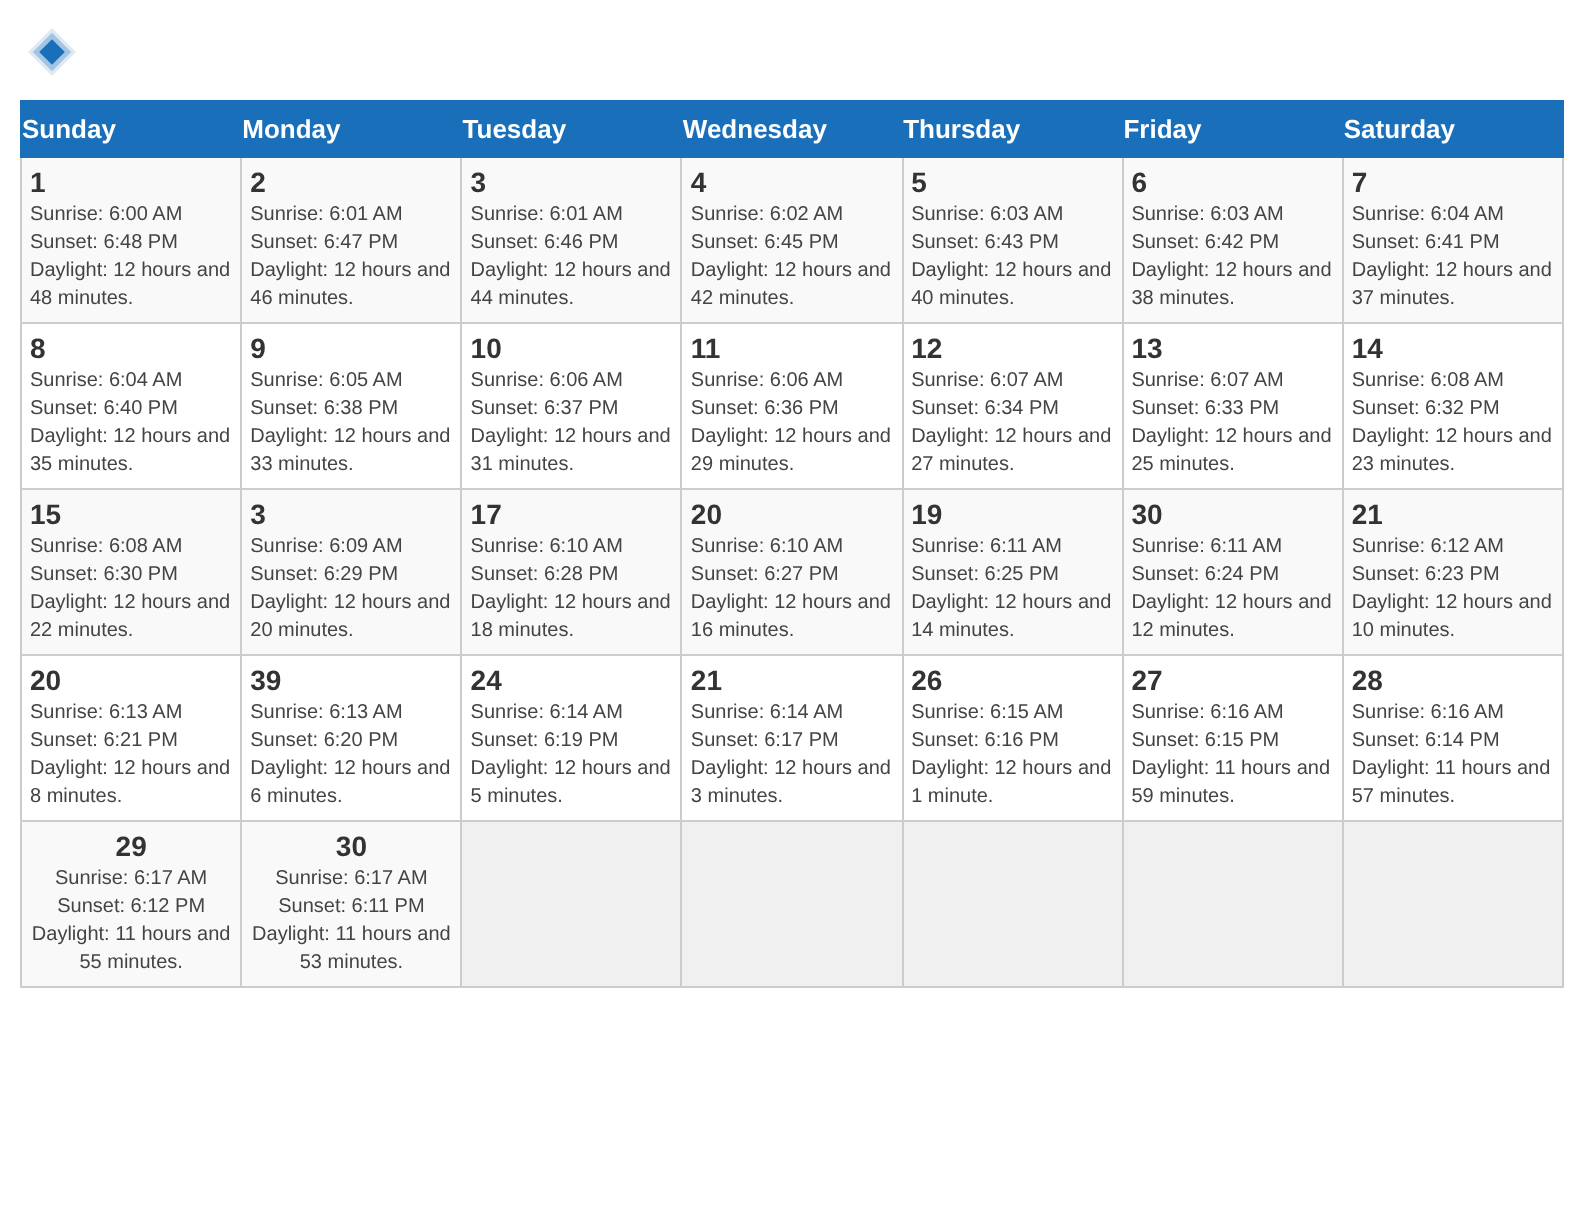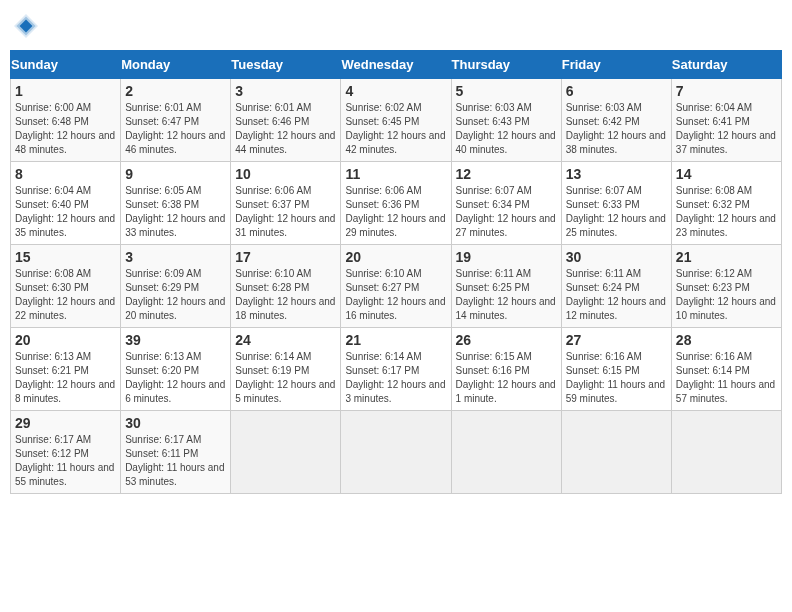--- a/index.html
+++ b/index.html
@@ -80,20 +80,21 @@
     .day-detail {
       font-size: 10px;
       color: #444;
       line-height: 1.4;
     }
     .empty-cell {
       background: #f0f0f0 !important;
     }
     tbody tr:last-child td {
       height: 70px;
+      text-align: center;
     }
   </style>
 </head>
 <body>
 
 <div class="header-area">
   <div class="logo">
     <svg class="logo-icon" viewBox="0 0 40 40">
       <polygon points="20,5 35,20 20,35 5,20" fill="#1a6fba" opacity="0.15"></polygon>
       <polygon points="20,8 32,20 20,32 8,20" fill="#1a6fba" opacity="0.3"></polygon>

